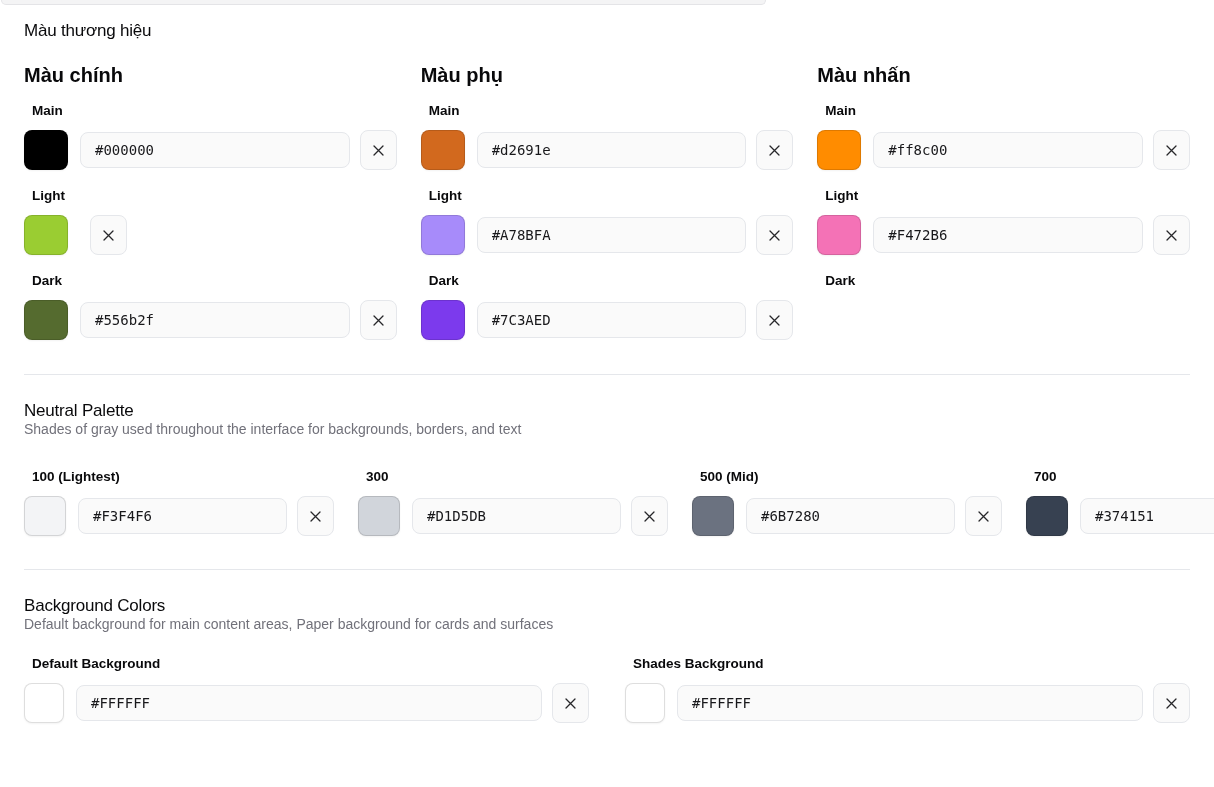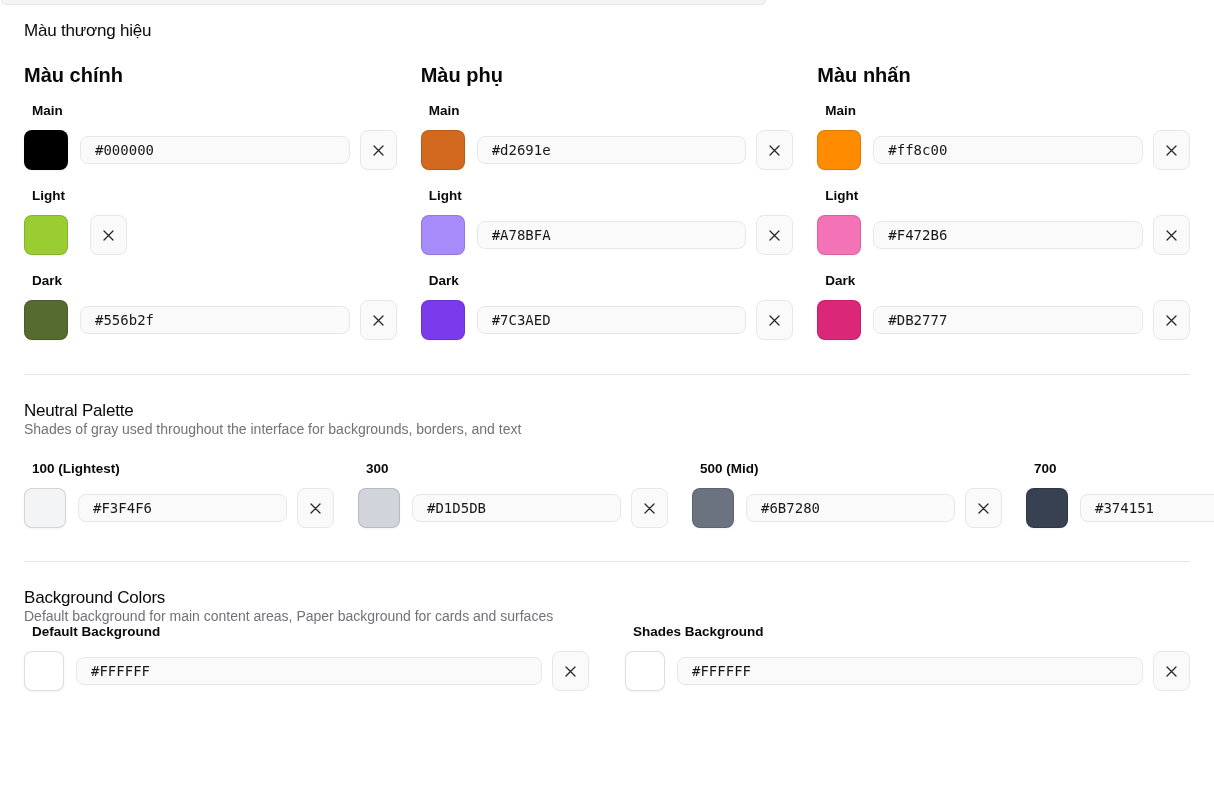--- a/index.html
+++ b/index.html
@@ -43,26 +43,27 @@
   }
   .divider.second { margin-top: 33px; }
 
   .grid-brand {
     margin-top: 24px;
     display: grid;
     grid-template-columns: repeat(3, 1fr);
     column-gap: 24px;
   }
   .grid-neutral {
-    margin-top: 24px;
+    margin-top: 32px;
     display: grid;
     grid-template-columns: repeat(5, 1fr);
     column-gap: 24px;
   }
   .grid-bg {
+    margin-top: 24px;
     display: grid;
     grid-template-columns: repeat(2, 1fr);
     column-gap: 36px;
   }
 
   .group-title {
     font-size: 20px;
     line-height: 19px;
     font-weight: bold;
   }
@@ -89,21 +90,21 @@
     border-radius: 8px;
     margin-right: 12px;
     box-shadow: 0 1px 2px rgba(0,0,0,0.05);
     cursor: pointer;
   }
   .grid-neutral .swatch { width: 42px; margin-right: 12px; }
   .grid-bg .swatch { width: 40px; }
   .hex-input {
     flex: 1;
     min-width: 0;
-    height: 28px;
+    height: 36px;
     background: #fafafa;
     border: 1px solid #e5e7eb;
     border-radius: 8px;
     padding: 0 14px;
     font-family: "DejaVu Sans Mono", "Liberation Mono", monospace;
     font-size: 14px;
     color: #18181b;
     outline: none;
   }
   .clear-btn {
@@ -242,29 +243,20 @@
             <button type="button" class="clear-btn">
                 <svg width="15" height="15" viewBox="0 0 15 15">
                   <path d="M3 3l9 9M12 3l-9 9" stroke="#27272a" stroke-width="1.3" stroke-linecap="round" fill="none"></path>
                 </svg>
               </button>
           </div>
         </div>
 
         <div>
           <div class="field-label">Dark</div>
-          <div class="field-row">
-            <button type="button" class="swatch" style="background-color: rgb(219, 39, 119);"></button>
-            <input class="hex-input" value="#DB2777" style="">
-            <button type="button" class="clear-btn">
-                <svg width="15" height="15" viewBox="0 0 15 15">
-                  <path d="M3 3l9 9M12 3l-9 9" stroke="#27272a" stroke-width="1.3" stroke-linecap="round" fill="none"></path>
-                </svg>
-              </button>
-          </div>
         </div>
       </div>
 
     </div>
   </div>
 
   <hr class="divider">
 
   <div>
     <div class="section-title later">Neutral Palette</div>

